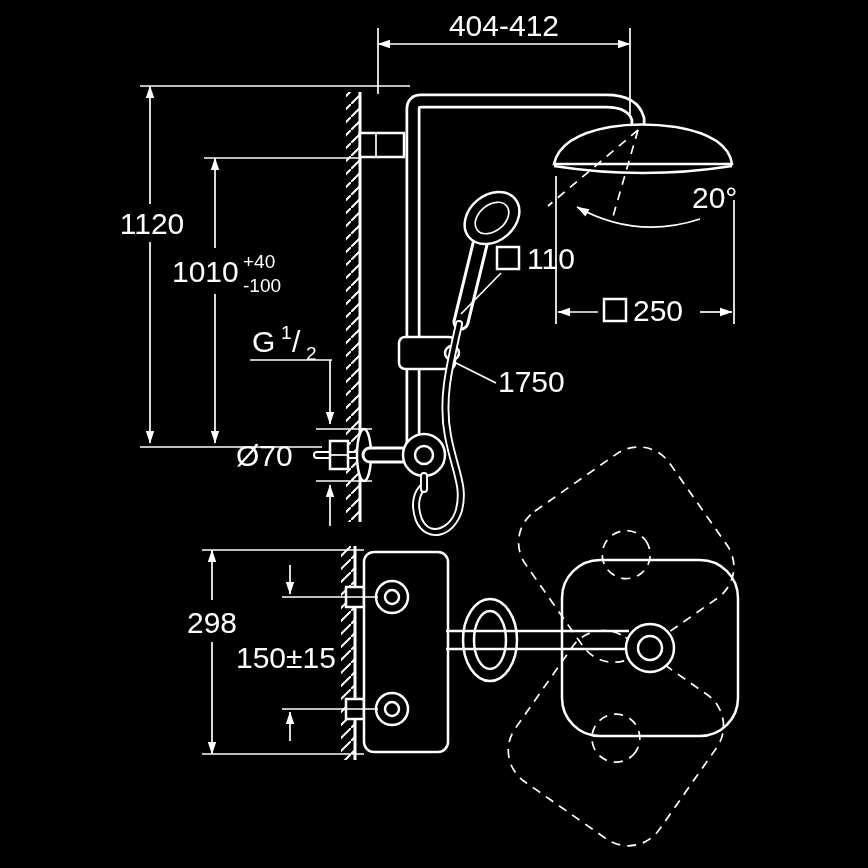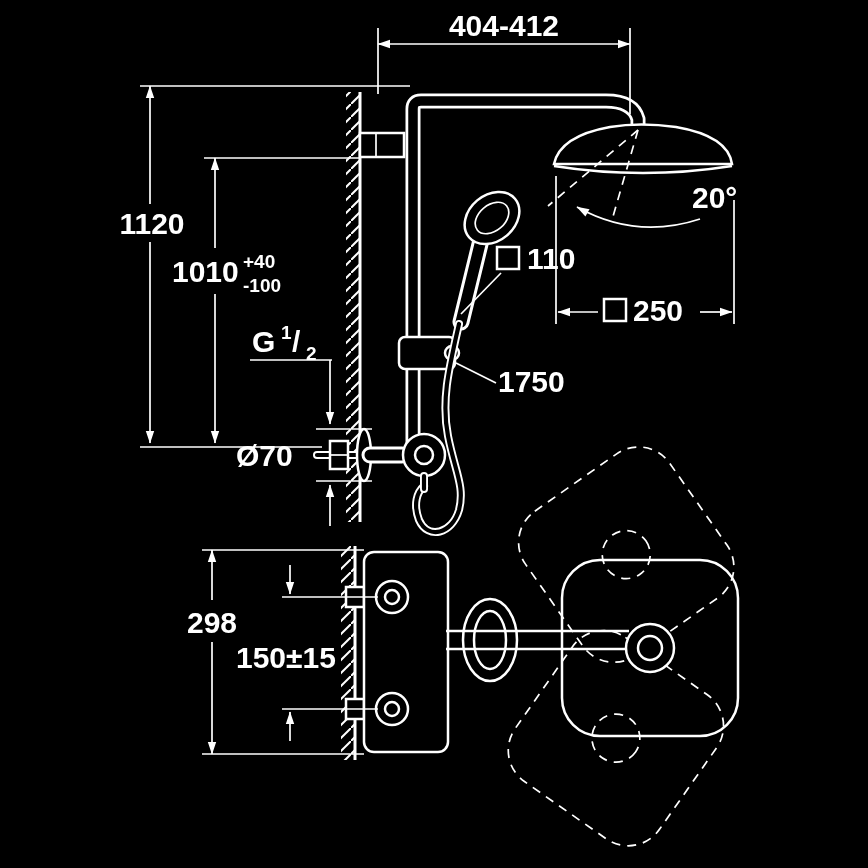--- a/index.html
+++ b/index.html
@@ -1,16 +1,16 @@
 <!DOCTYPE html>
 <html><head>
 <meta charset="utf-8">
 <style>
   html,body{margin:0;padding:0;background:#000;}
-  .canvas{position:relative;width:868px;height:868px;background:#000;overflow:hidden;font-weight:bold;}
+  .canvas{position:relative;width:868px;height:868px;background:#000;overflow:hidden;}
   svg{display:block;}
   .s{stroke:#fff;fill:none;stroke-width:2.5;}
   .sb{stroke:#fff;fill:#000;stroke-width:2.5;}
   .thin{stroke:#fff;fill:none;stroke-width:1.7;}
   .thick{stroke:#fff;fill:none;stroke-width:3;}
   .po{stroke:#fff;fill:none;stroke-width:15;stroke-linejoin:round;}
   .pi{stroke:#000;fill:none;stroke-width:9.5;stroke-linejoin:round;}
   .go{stroke:#fff;fill:none;stroke-width:17;stroke-linecap:round;}
   .gi{stroke:#000;fill:none;stroke-width:11;stroke-linecap:round;}
   .ho{stroke:#fff;fill:none;stroke-width:8;stroke-linecap:round;}

